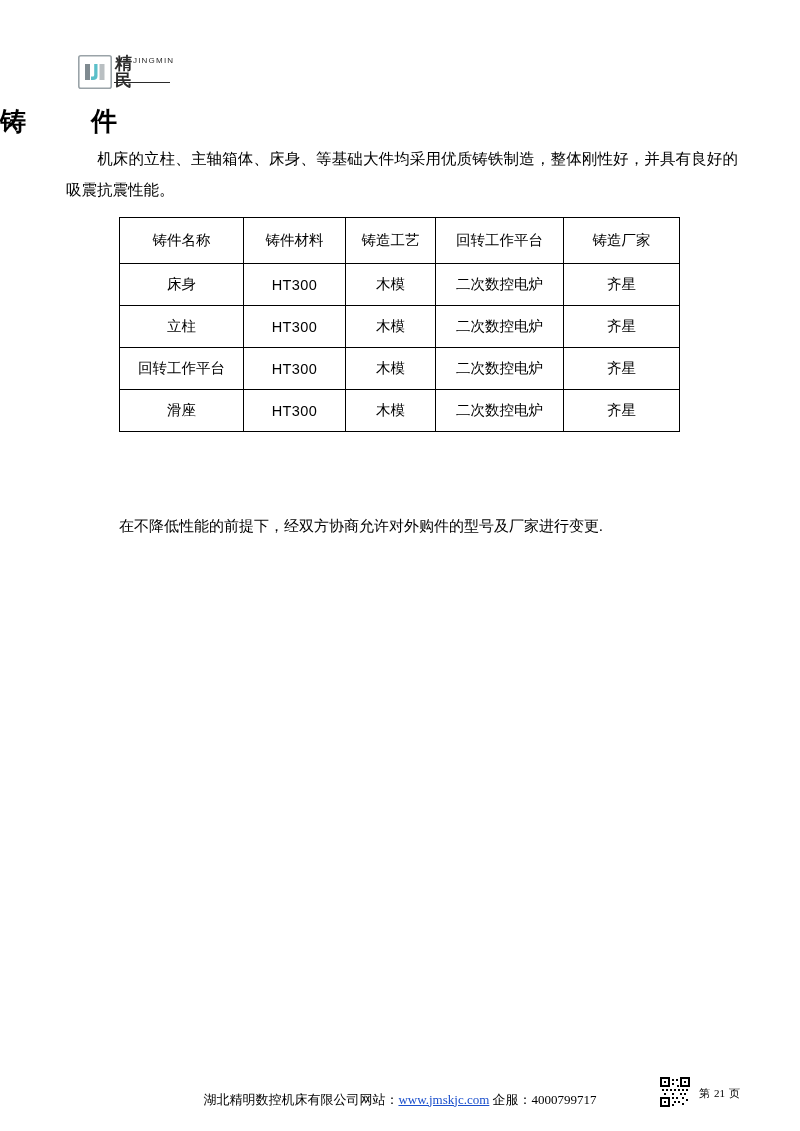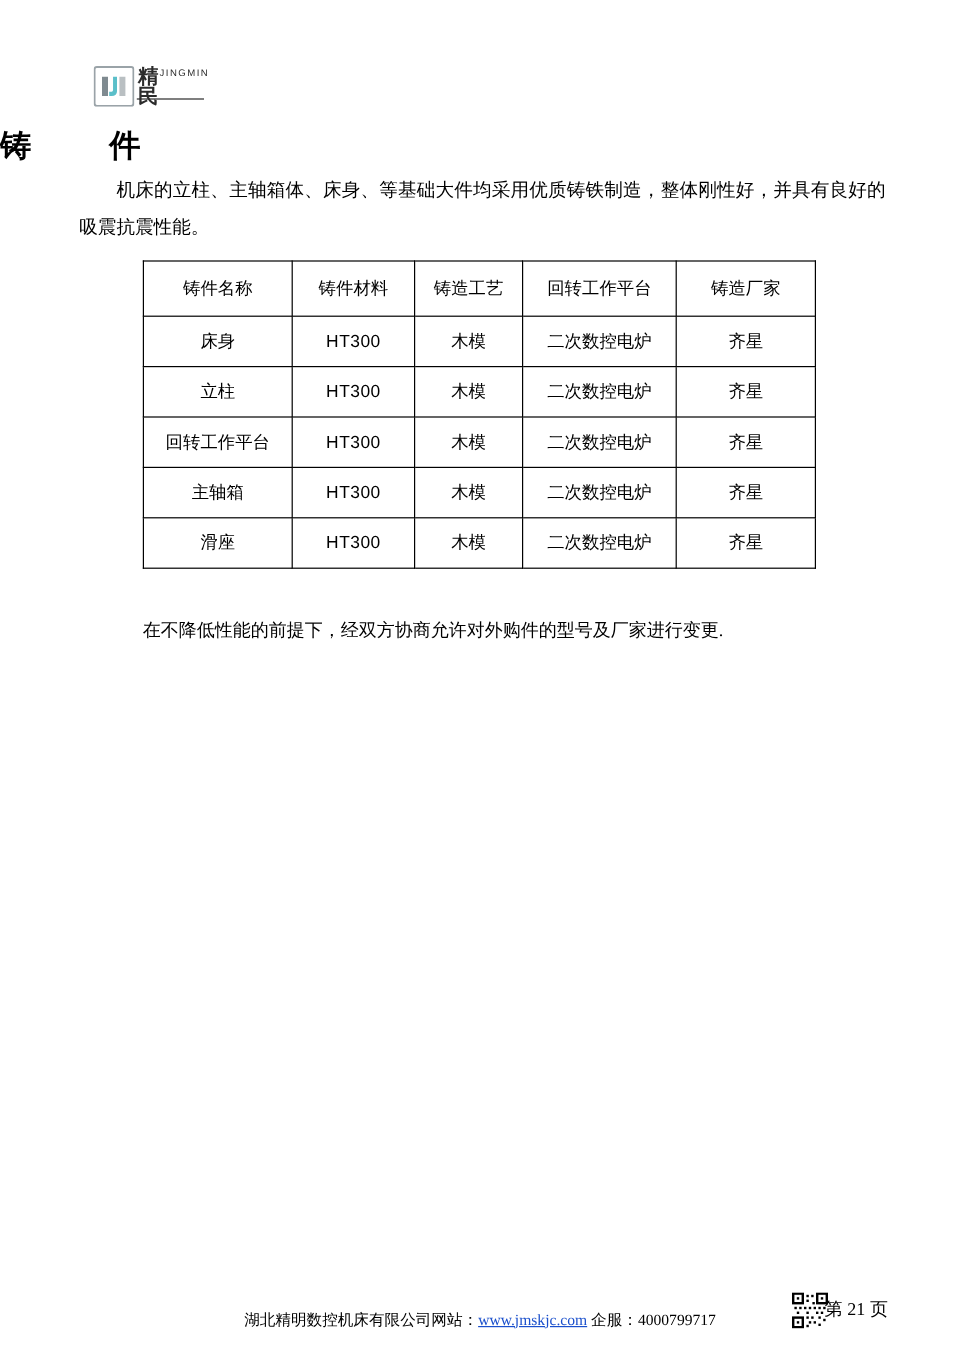--- a/index.html
+++ b/index.html
@@ -167,21 +167,21 @@
     position: absolute;
     right: 110px;
     bottom: 24px;
     width: 30px;
     height: 30px;
   }
   .pageno {
     position: absolute;
     right: 58px;
     bottom: 30px;
-    font-size: 15px;
+    font-size: 11px;
     white-space: nowrap;
   }
   .pageno span { margin: 0 2px; }
 </style>
 </head>
 <body>
 
 <div class="page">
 
   <div class="logo">
@@ -238,27 +238,20 @@
         </tr>
         <tr>
           <td>立柱</td>
           <td class="mono-val">HT300</td>
           <td>木模</td>
           <td>二次数控电炉</td>
           <td>齐星</td>
         </tr>
         <tr>
           <td>回转工作平台</td>
-          <td class="mono-val">HT300</td>
-          <td>木模</td>
-          <td>二次数控电炉</td>
-          <td>齐星</td>
-        </tr>
-        <tr>
-          <td>主轴箱</td>
           <td class="mono-val">HT300</td>
           <td>木模</td>
           <td>二次数控电炉</td>
           <td>齐星</td>
         </tr>
         <tr>
           <td>滑座</td>
           <td class="mono-val">HT300</td>
           <td>木模</td>
           <td>二次数控电炉</td>

